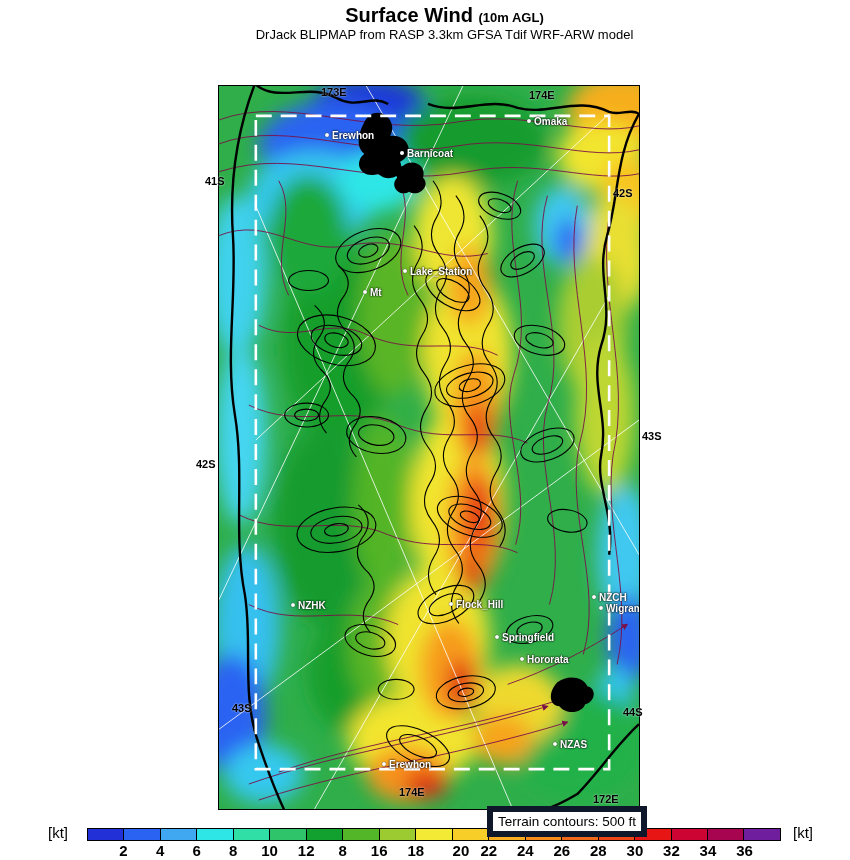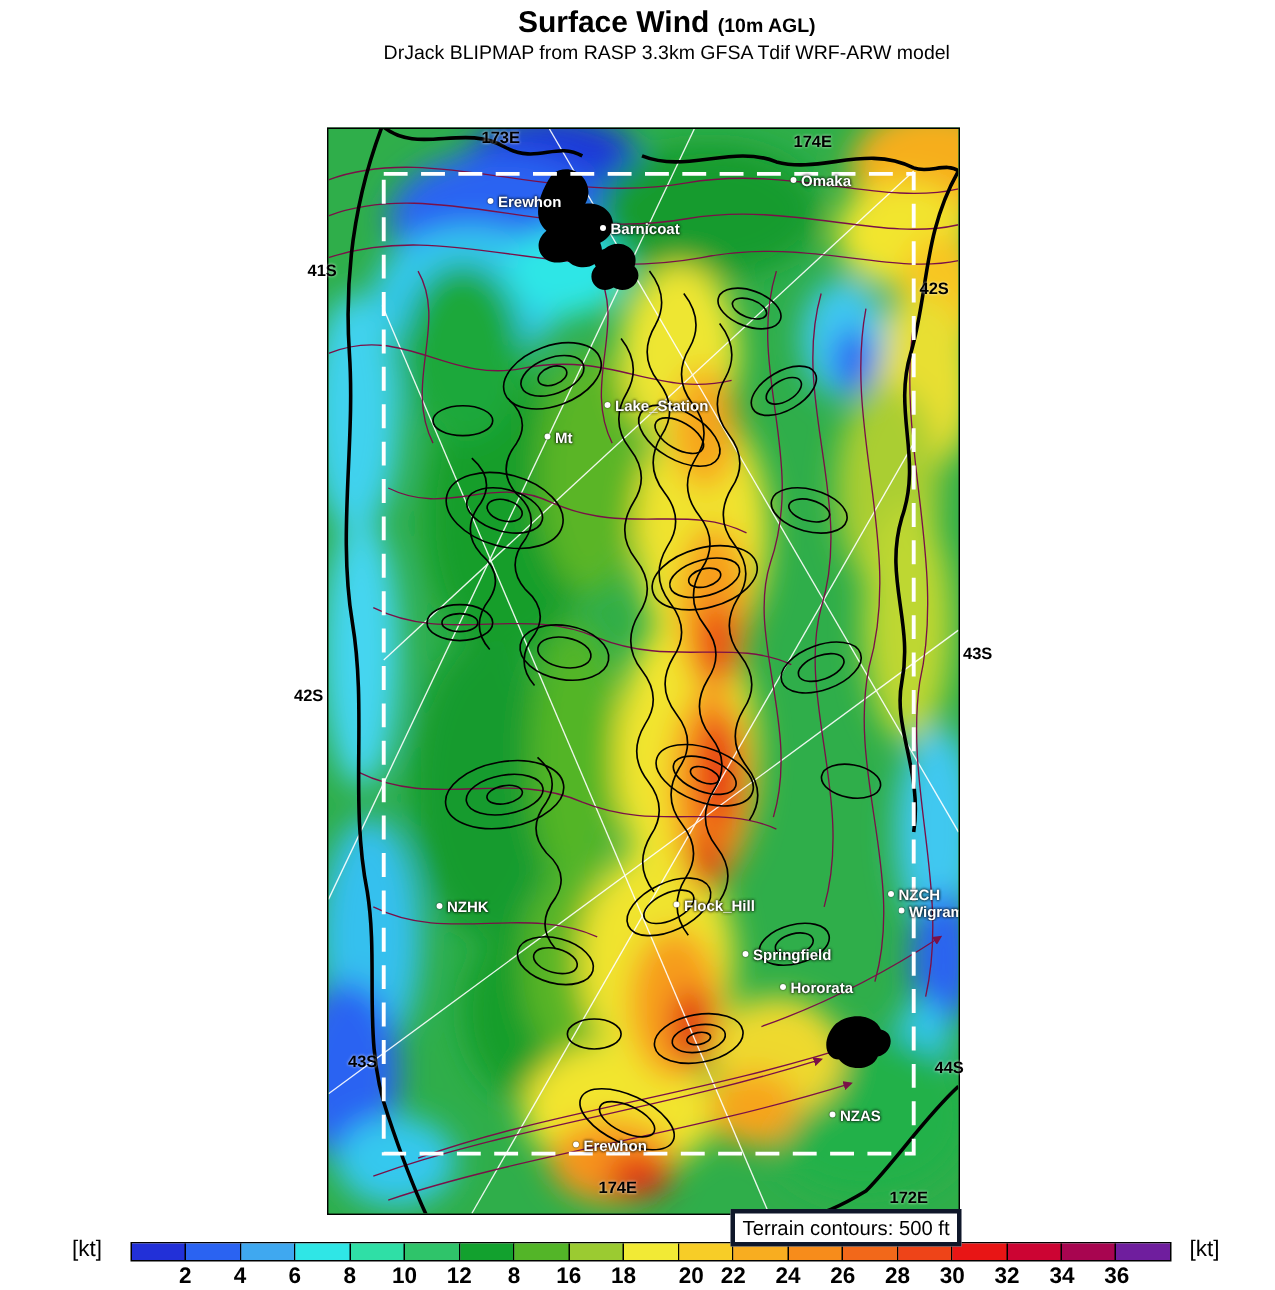--- a/index.html
+++ b/index.html
@@ -18,21 +18,21 @@
   .map-area svg{position:absolute;left:0;top:0;width:100%;height:100%;}
   .station{position:absolute;font-size:10px;font-weight:bold;color:#fff;white-space:nowrap;
            text-shadow:0 0 2px rgba(0,0,0,.85),0 0 2px rgba(0,0,0,.85);z-index:5;}
   .station::before{content:"";display:inline-block;width:4px;height:4px;border-radius:50%;
            background:#fff;margin-right:3px;vertical-align:2px;box-shadow:0 0 1px #000;}
   .cut{max-width:40px;overflow:hidden;}
   .geo{position:absolute;font-size:11px;font-weight:bold;color:#000;white-space:nowrap;
        text-shadow:0 0 2px rgba(255,255,255,.8);z-index:5;}
   
   .terrain-note{position:absolute;left:487px;top:806px;height:19px;line-height:19px;
-       background:#fff;border:3px solid #0f172a;font-size:13.5px;padding:0 5px;z-index:8;}
+       background:#fff;border:6px solid #0f172a;font-size:13.5px;padding:0 5px;z-index:8;}
   
   .cb-unit-left{position:absolute;left:48px;top:824px;font-size:15px;}
   .cb-unit-right{position:absolute;left:793px;top:824px;font-size:15px;}
   .cb-bar{position:absolute;left:87px;top:828px;width:694px;height:13px;display:flex;
           border:1px solid #000;box-sizing:border-box;}
   .cb-bar .seg{flex:1;border-right:1px solid #000;}
   .cb-bar .seg:last-child{border-right:none;}
   .cb-ticks{position:absolute;left:87px;top:842px;width:694px;height:18px;}
   .cb-ticks .tick{position:absolute;top:0;width:34px;margin-left:-17px;text-align:center;
           font-size:15px;font-weight:bold;}

